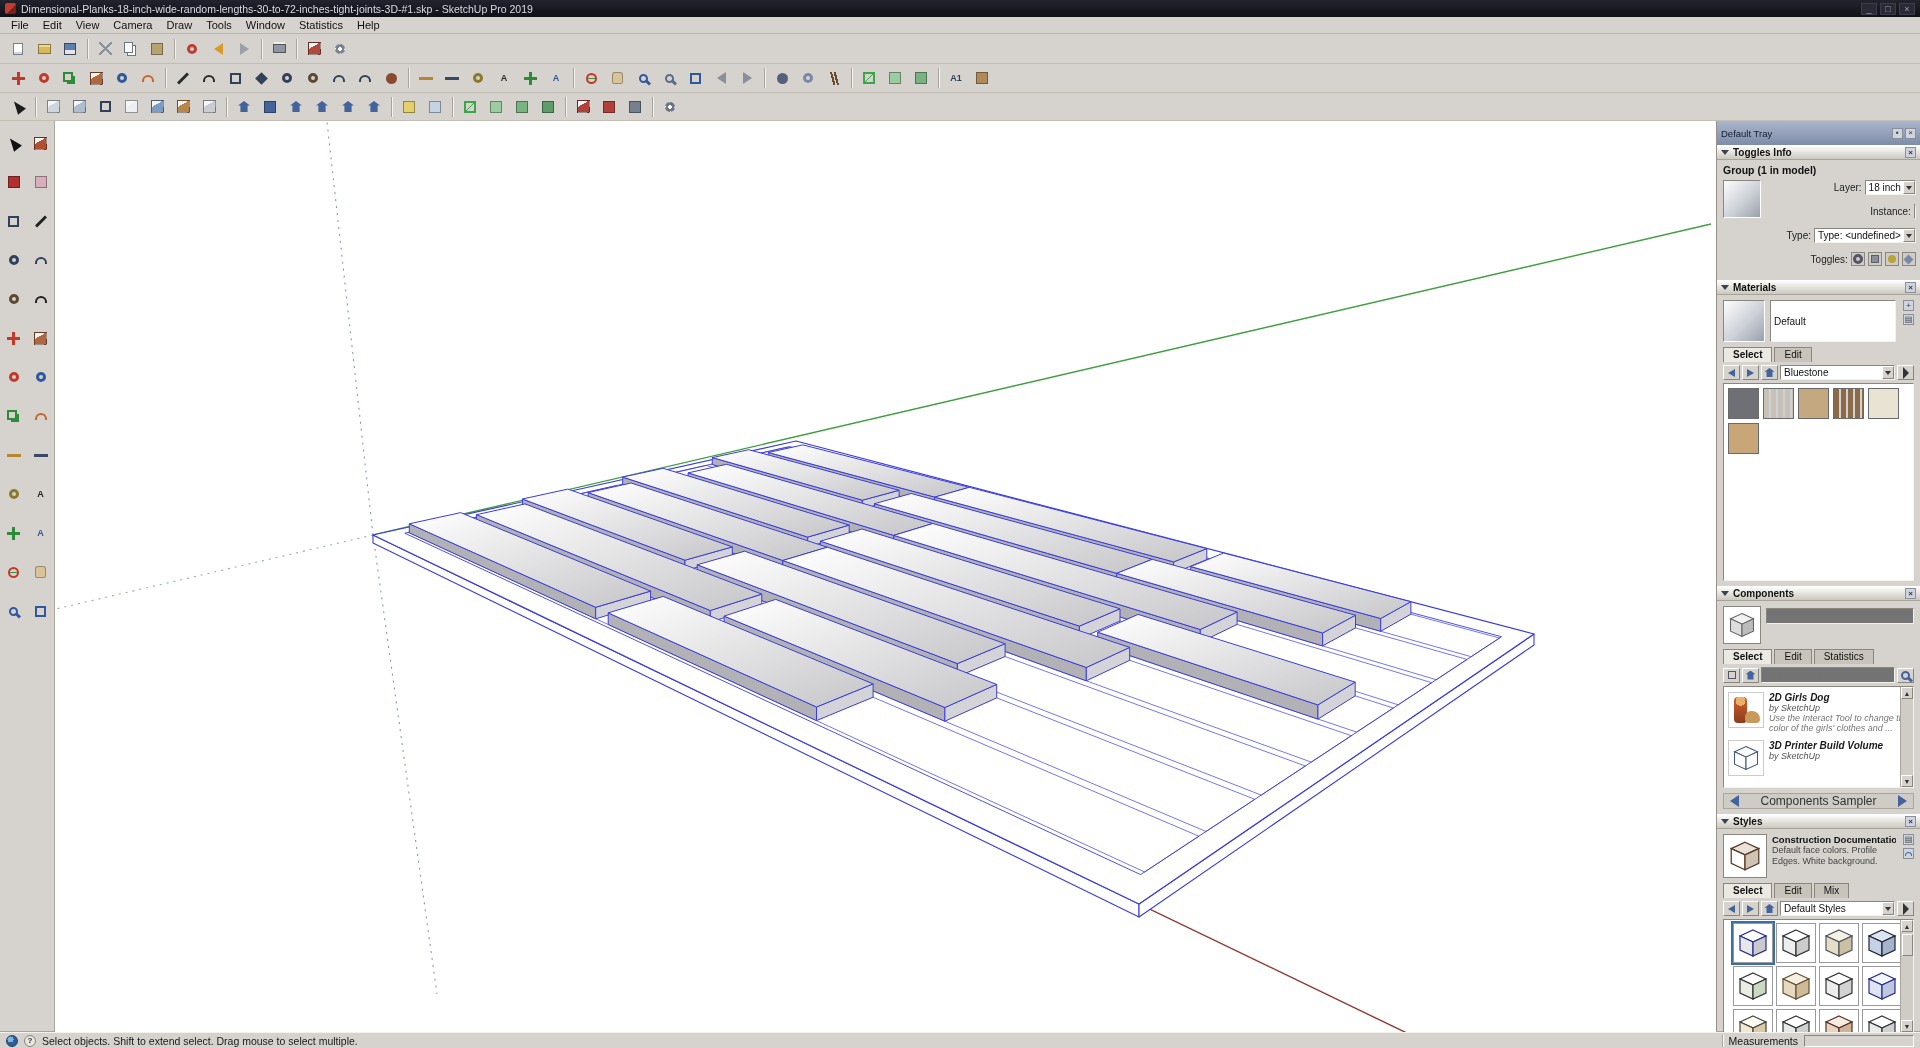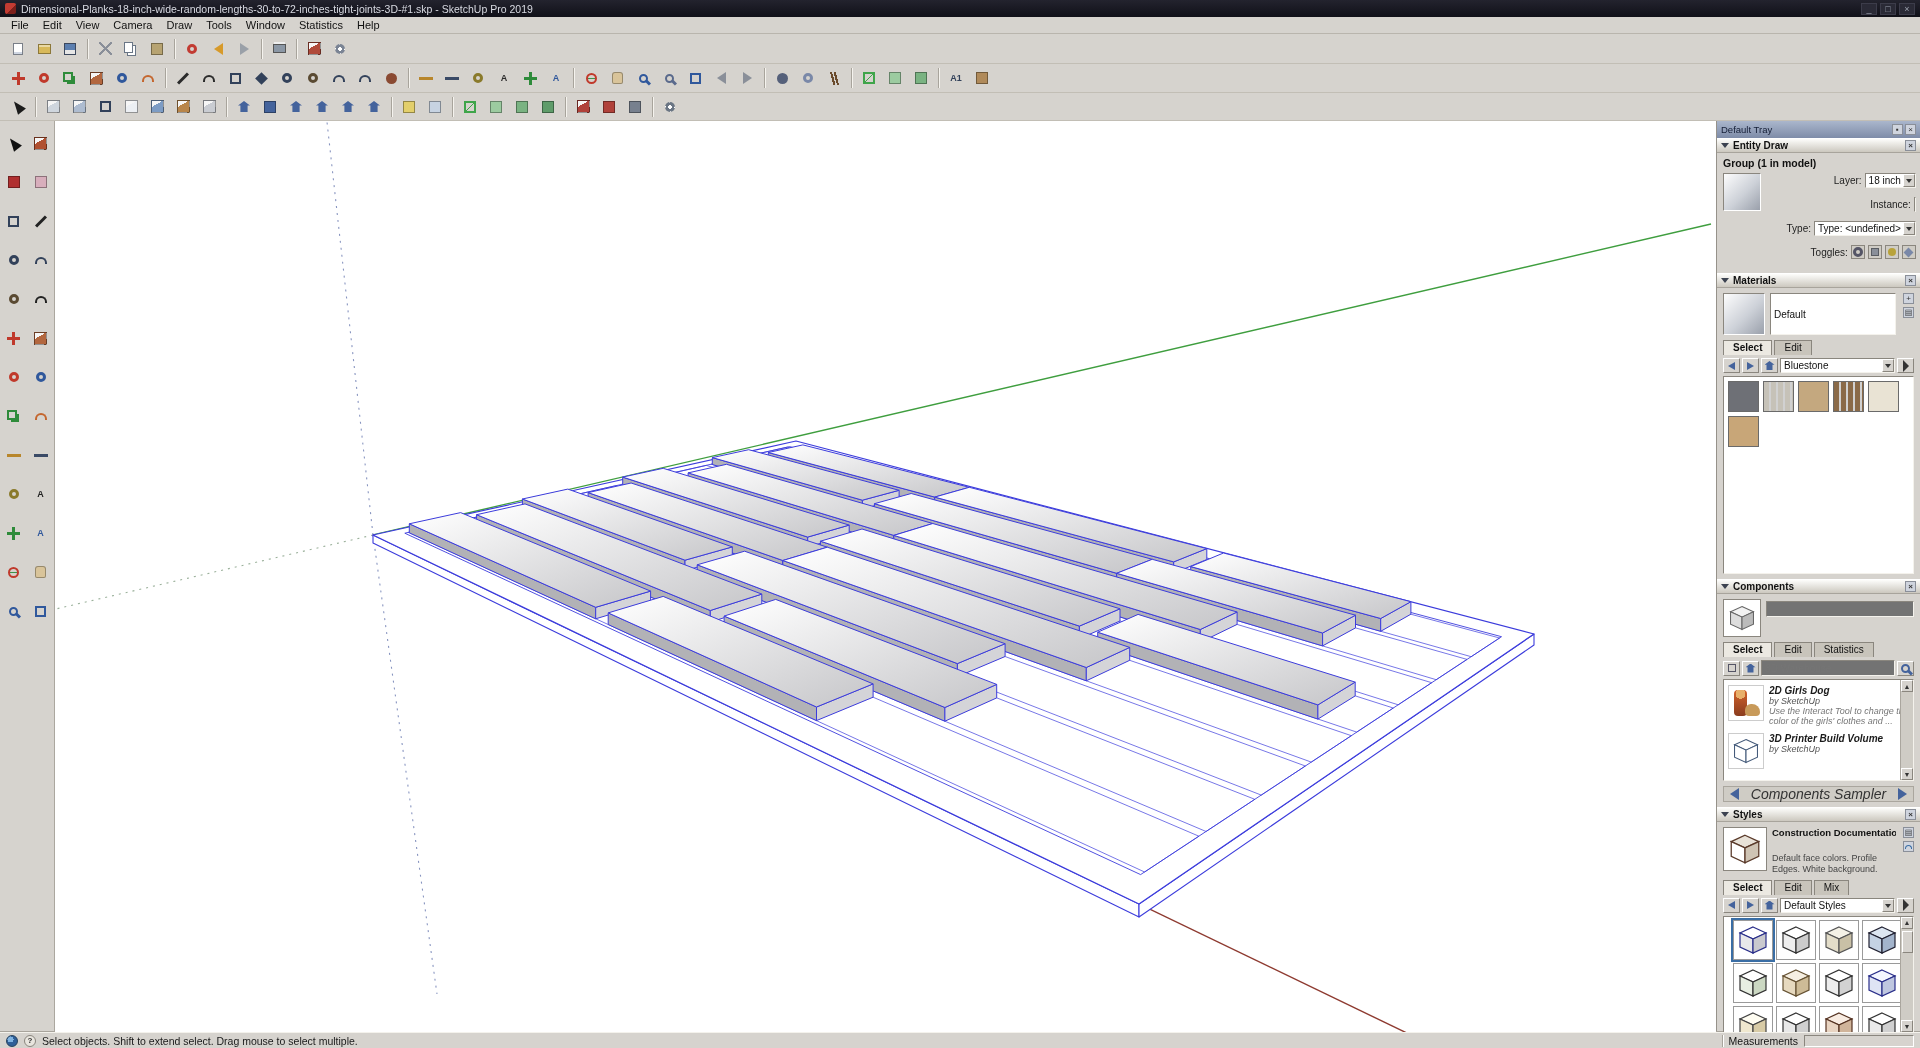--- a/index.html
+++ b/index.html
@@ -51,21 +51,21 @@
   .g-hand{width:11px;height:12px;background:var(--c);border-radius:3px 3px 2px 2px;border:1px solid rgba(0,0,0,.3);}
   .g-walk{width:11px;height:13px;background:linear-gradient(75deg,transparent 30%,var(--c) 30% 45%,transparent 45% 55%,var(--c) 55% 70%,transparent 70%);}
   .g-section{width:12px;height:12px;border:2px solid var(--c);background:linear-gradient(135deg,transparent 46%,var(--c) 46% 54%,transparent 54%);}
   .g-orbit{width:11px;height:11px;border:2px solid var(--c);border-radius:50%;background:linear-gradient(transparent 40%,rgba(46,139,58,.9) 40% 60%,transparent 60%);}
   
   #main{flex:1;display:flex;min-height:0;}
   #viewport{flex:1;background:#fff;position:relative;}
   #scene{position:absolute;inset:0;}
   
   #tray{width:204px;background:#d6d3ce;border-left:1px solid #96928a;display:flex;flex-direction:column;font-size:10px;overflow:hidden;flex:0 0 auto;}
-  .tray-title{height:17px;background:linear-gradient(#aab6cc,#7e8ca8);display:flex;align-items:center;padding:0 4px;color:#141e36;font-size:9.5px;flex:0 0 auto;}
+  .tray-title{height:24px;background:linear-gradient(#aab6cc,#7e8ca8);display:flex;align-items:center;padding:0 4px;color:#141e36;font-size:9.5px;flex:0 0 auto;}
   .tray-title .sp{flex:1;}
   .mini-btn{width:11px;height:11px;background:#cfd4de;border:1px solid #8a8f99;display:flex;align-items:center;justify-content:center;font-size:8px;color:#333;margin-left:2px;line-height:1;}
   .sec-h{height:15px;background:linear-gradient(#fdfdfb,#ccc8bf);border-top:1px solid #fff;border-bottom:1px solid #a8a49c;display:flex;align-items:center;gap:4px;padding:0 4px;font-weight:bold;font-size:10px;flex:0 0 auto;}
   .sec-h .sp{flex:1;}
   .chev{width:0;height:0;border:4px solid transparent;border-top:5px solid #3c4250;margin-top:4px;}
   .ei-body{padding:4px 6px 2px 6px;height:120px;flex:0 0 auto;}
   .ei-head{font-weight:bold;font-size:10.5px;margin-bottom:4px;}
   .ei-grid{display:flex;gap:6px;}
   .thumb-sq{width:38px;height:38px;border:1px solid;border-color:#8a867e #fff #fff #8a867e;background:linear-gradient(135deg,#fdfdfd 0%,#cdd1d8 55%,#9aa0ab 100%);flex:0 0 auto;}
   .ei-fields{flex:1;display:flex;flex-direction:column;gap:9px;align-items:flex-end;}
@@ -91,24 +91,24 @@
   .citem{display:flex;gap:5px;padding:3px 2px;font-style:italic;}
   .cthumb{width:36px;height:36px;border:1px solid #ccc;flex:0 0 auto;display:flex;align-items:center;justify-content:center;background:#fff;}
   .thumb-girls{background:#fff;position:relative;overflow:hidden;}
   .thumb-girls::before{content:"";position:absolute;left:5px;top:4px;width:13px;height:26px;background:radial-gradient(circle at 50% 14%,#e8b06a 0 5px,transparent 5px),linear-gradient(#d2622a,#8a3c1e);border-radius:4px;}
   .thumb-girls::after{content:"";position:absolute;right:3px;bottom:4px;width:15px;height:12px;background:#c89a5a;border-radius:6px 8px 4px 4px;}
   .ctexts{flex:1;min-width:0;}
   .cname{font-weight:bold;font-size:10px;color:#1a1a1a;white-space:nowrap;overflow:hidden;}
   .cby{font-size:9px;color:#555;}
   .cdesc{font-size:9px;color:#777;line-height:1.15;max-height:22px;overflow:hidden;}
   .list-footer{height:16px;display:flex;align-items:center;gap:4px;padding:0 6px;margin:0 6px 5px 6px;background:#cfccc5;border:1px solid #aaa69e;}
-  .list-footer .lbl{flex:1;text-align:center;font-size:14px;color:#333;white-space:nowrap;overflow:hidden;font-style:italic;}
+  .list-footer .lbl{flex:1;text-align:center;font-size:12px;color:#333;white-space:nowrap;overflow:hidden;}
   .styles-txt{flex:1;min-width:0;}
   .st-name{font-weight:bold;font-size:9.5px;white-space:nowrap;overflow:hidden;}
-  .st-desc{font-size:9px;color:#444;line-height:1.2;margin-top:15px;}
+  .st-desc{font-size:9px;color:#444;line-height:1.2;}
   .side-col{display:flex;flex-direction:column;gap:3px;}
   #styles-grid{flex:1;margin:0 6px 4px 6px;padding:3px;display:flex;flex-wrap:wrap;gap:3px;align-content:flex-start;min-height:0;}
   .style-thumb{width:40px;height:40px;border:1px solid #9a9a9a;display:flex;align-items:center;justify-content:center;background:#fff;}
   .style-thumb.sel{outline:2px solid #3a6ea5;}
   .vscroll{position:absolute;right:0;top:0;bottom:0;width:13px;background:#cfccc5;border-left:1px solid #aaa69e;display:flex;flex-direction:column;align-items:center;}
   .vs-btn{width:12px;height:12px;background:#d6d3ce;border:1px solid;border-color:#fff #8a867e #8a867e #fff;font-size:7px;display:flex;align-items:center;justify-content:center;color:#333;}
   .vs-thumb{width:11px;height:22px;background:#d6d3ce;border:1px solid;border-color:#fff #8a867e #8a867e #fff;margin-top:2px;}
   .vs-sp{flex:1;}
   
   #statusbar{height:16px;background:#d6d3ce;border-top:1px solid #f4f2ec;box-shadow:0 -1px 0 #a8a49c;display:flex;align-items:center;padding:0 6px;gap:6px;flex:0 0 auto;font-size:10.5px;}
@@ -554,21 +554,21 @@
     <div id="tray">
       <div class="tray-title">
         <span>Default Tray</span>
         <span class="sp"></span>
         <span class="mini-btn">▪</span>
         <span class="mini-btn">×</span>
       </div>
 
       <div class="sec-h">
         <span class="chev"></span>
-        <span>Entity Draw</span>
+        <span>Toggles Info</span>
         <span class="sp"></span>
         <span class="mini-btn">×</span>
       </div>
       <div class="ei-body">
         <div class="ei-head">Group (1 in model)</div>
         <div class="ei-grid">
           <div class="thumb-sq"></div>
           <div class="ei-fields">
             <div class="frow">
               <span class="flabel">Layer:</span>

